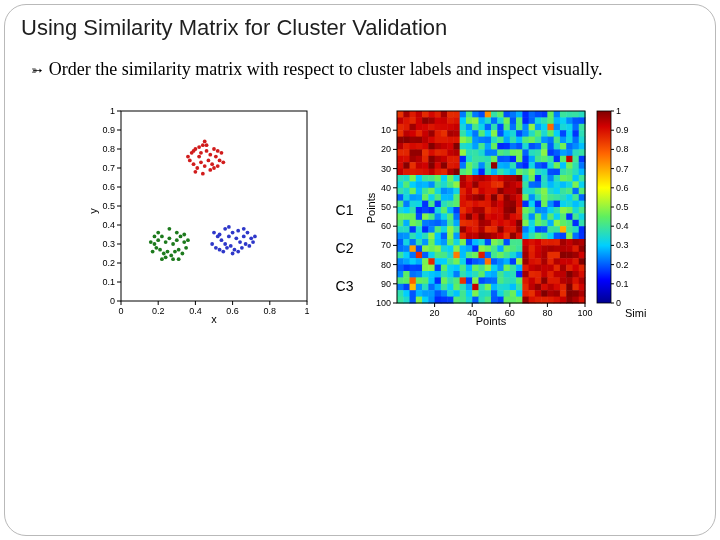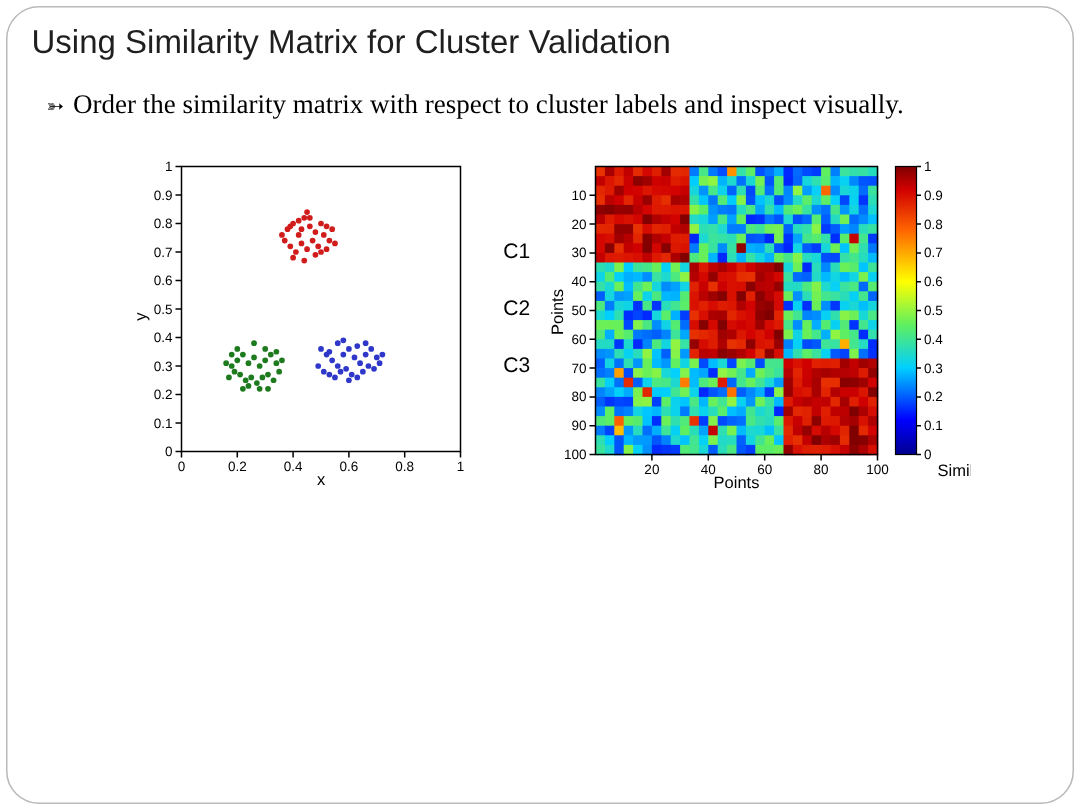--- a/index.html
+++ b/index.html
@@ -53,21 +53,21 @@
     margin-top: 8px;
   }
   .scatter-box {
     width: 235px;
     height: 225px;
     position: relative;
   }
   .cluster-labels {
     display: flex;
     flex-direction: column;
-    justify-content: center;
+    justify-content: flex-end;
     height: 200px;
     font-family: Arial, sans-serif;
     font-size: 14px;
     padding: 0 4px;
   }
   .cluster-labels div { margin-bottom: 22px; }
   .heat-box {
     width: 280px;
     height: 225px;
     position: relative;

